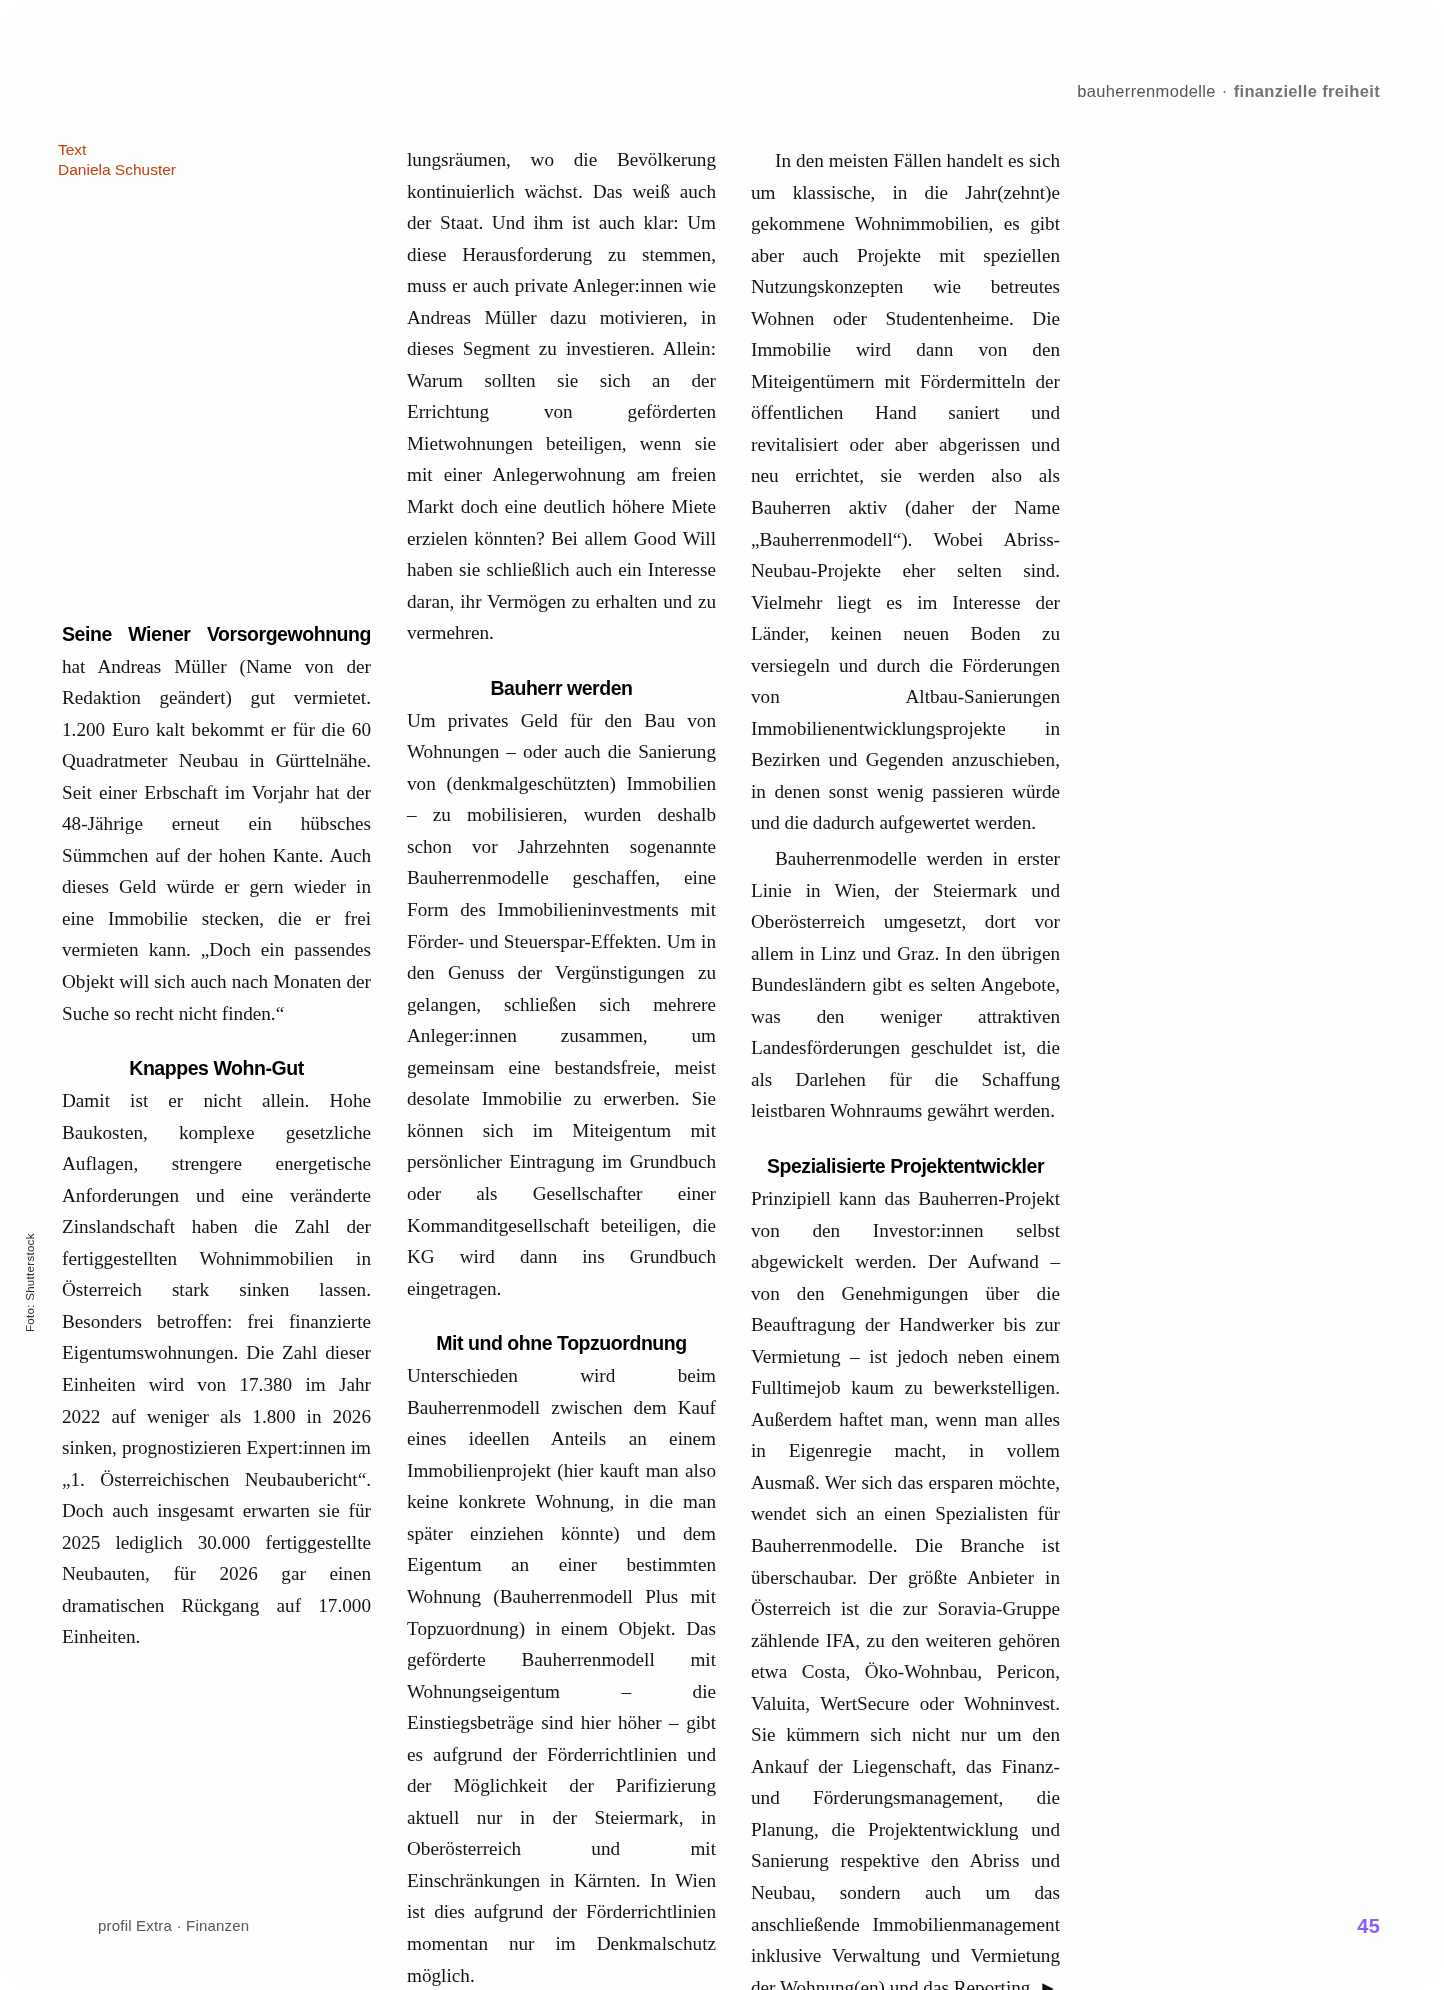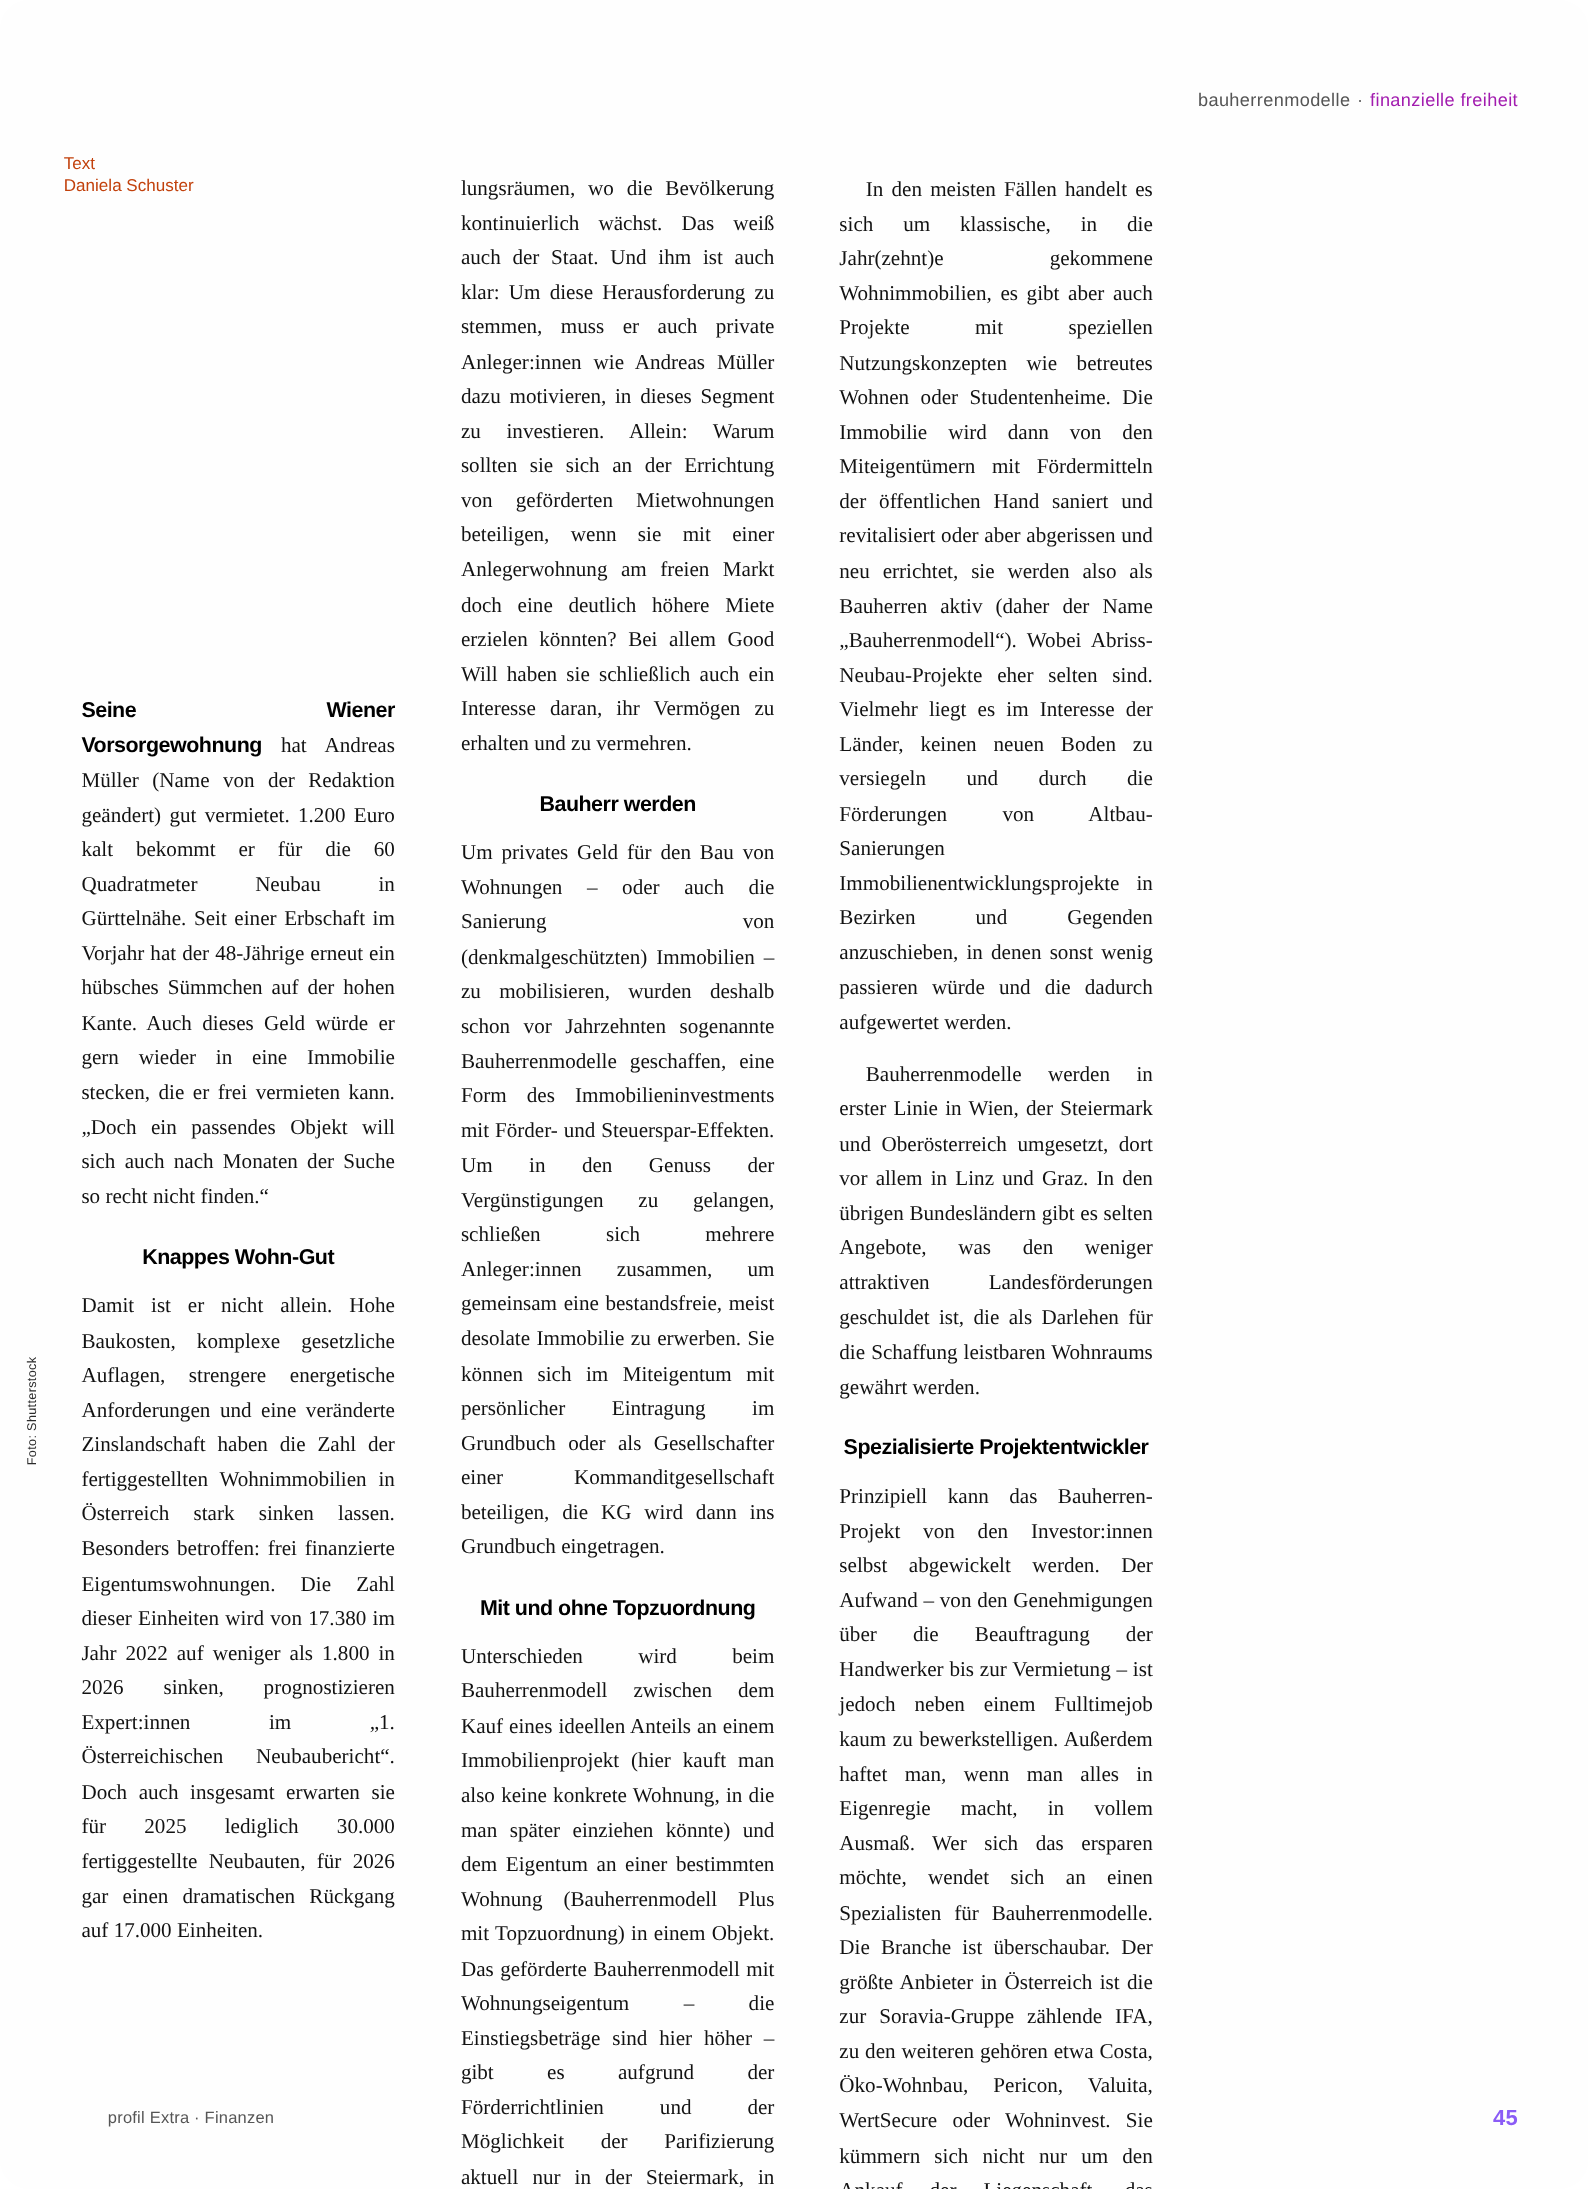--- a/index.html
+++ b/index.html
@@ -32,21 +32,21 @@
     font-size: 16.5px;
     letter-spacing: 0.35px;
     color: #3d3d3d;
     white-space: nowrap;
     display: flex;
     align-items: baseline;
     gap: 6px;
   }
   .running-header .rh-light { font-weight: 400; color: #555; }
   .running-header .rh-dot   { font-weight: 400; color: #666; }
-  .running-header .rh-bold  { font-weight: 400; color: #a21caf; text-align: right; }
+  .running-header .rh-bold  { font-weight: 700; color: #737373; text-align: right; }
 
   
   .byline {
     position: absolute;
     left: 58px;
     top: 140px;
     width: 300px;
     font-family: "Liberation Sans", "DejaVu Sans", sans-serif;
     font-size: 15.5px;
     line-height: 20px;
@@ -77,21 +77,21 @@
     line-height: 31.55px;
     text-align: justify;
     hyphens: manual;
     color: #121212;
   }
   #col1 { left: 58px;  top: 615px; }
   #col2 { left: 403px; top: 140px; }
   #col3 { left: 747px; top: 141px; }
 
   .col p {
-    margin: 16px;
+    margin: 4px;
     text-align: justify;
     text-justify: inter-word;
   }
   .col p.indent { text-indent: 24px; }
 
   .col h3 {
     margin: 26px 0 0 0;
     font-family: "Liberation Sans", "DejaVu Sans", sans-serif;
     font-size: 19.5px;
     line-height: 26px;

